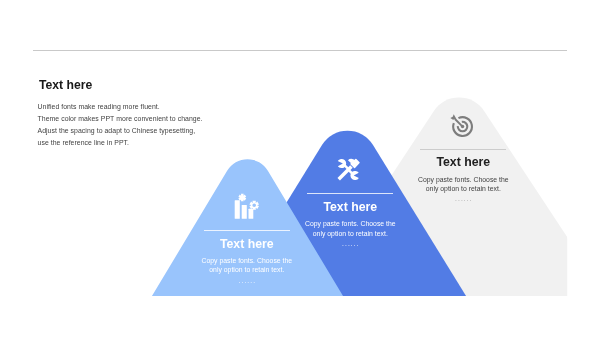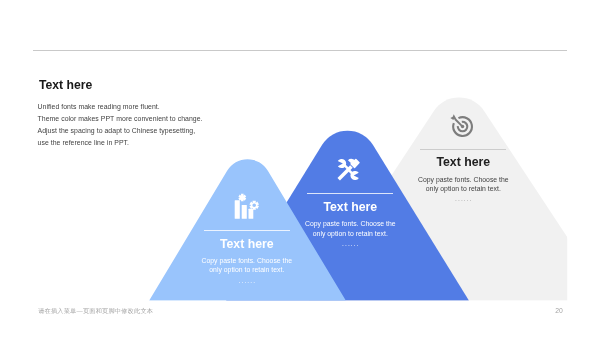--- a/index.html
+++ b/index.html
@@ -1,21 +1,21 @@
 <!DOCTYPE html>
 <html><head>
 <meta charset="utf-8">
 <style>
   html,body{margin:0;padding:0;}
   body{
     width:600px;height:337px;overflow:hidden;background:#ffffff;
     font-family:"Liberation Sans",sans-serif;
     -webkit-font-smoothing:antialiased;
   }
-  #slide{position:relative;width:600px;height:337px;background:#fff;overflow:hidden;}
+  #slide{position:relative;width:600px;height:296px;background:#fff;overflow:hidden;}
 
   
   .top-rule{position:absolute;left:33px;top:50px;width:534px;height:1px;background:#c9c9c9;}
 
   
   .heading{position:absolute;left:39.1px;top:77.6px;}
   .heading .h-title{font-size:13px;font-weight:bold;color:#191919;letter-spacing:0px;line-height:14px;transform:scaleX(.938);transform-origin:left center;}
   .body-list{position:absolute;left:37.5px;top:101px;}
   .body-list .b-line{font-size:6.9px;color:#3f3f3f;line-height:11.9px;letter-spacing:.05px;white-space:nowrap;}
 

